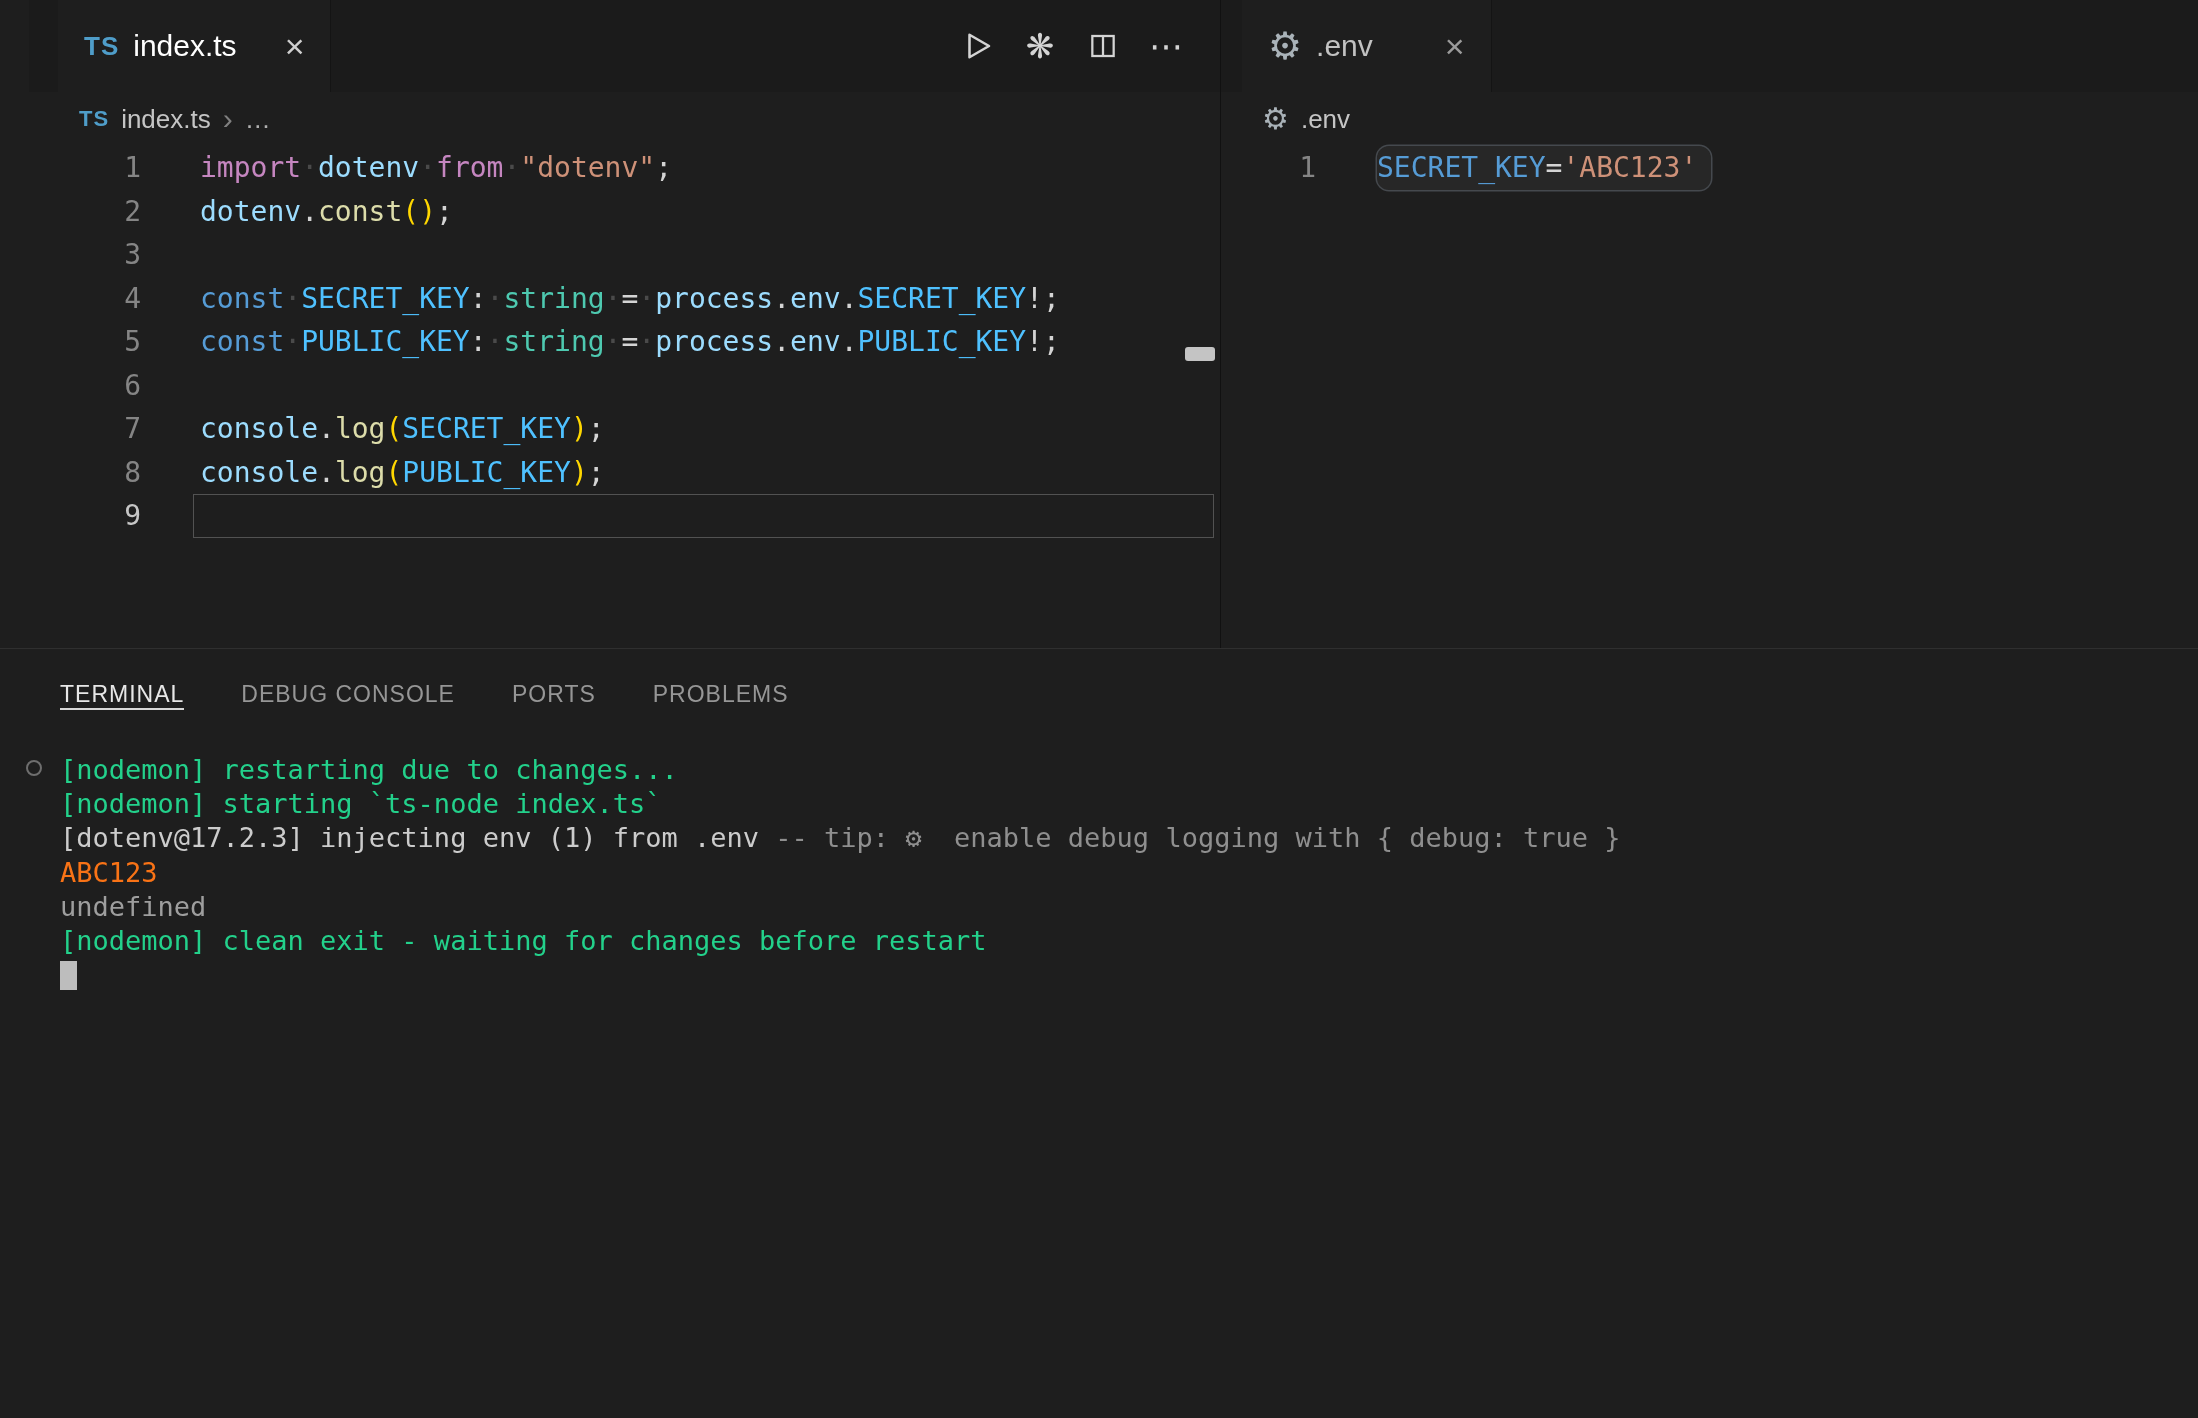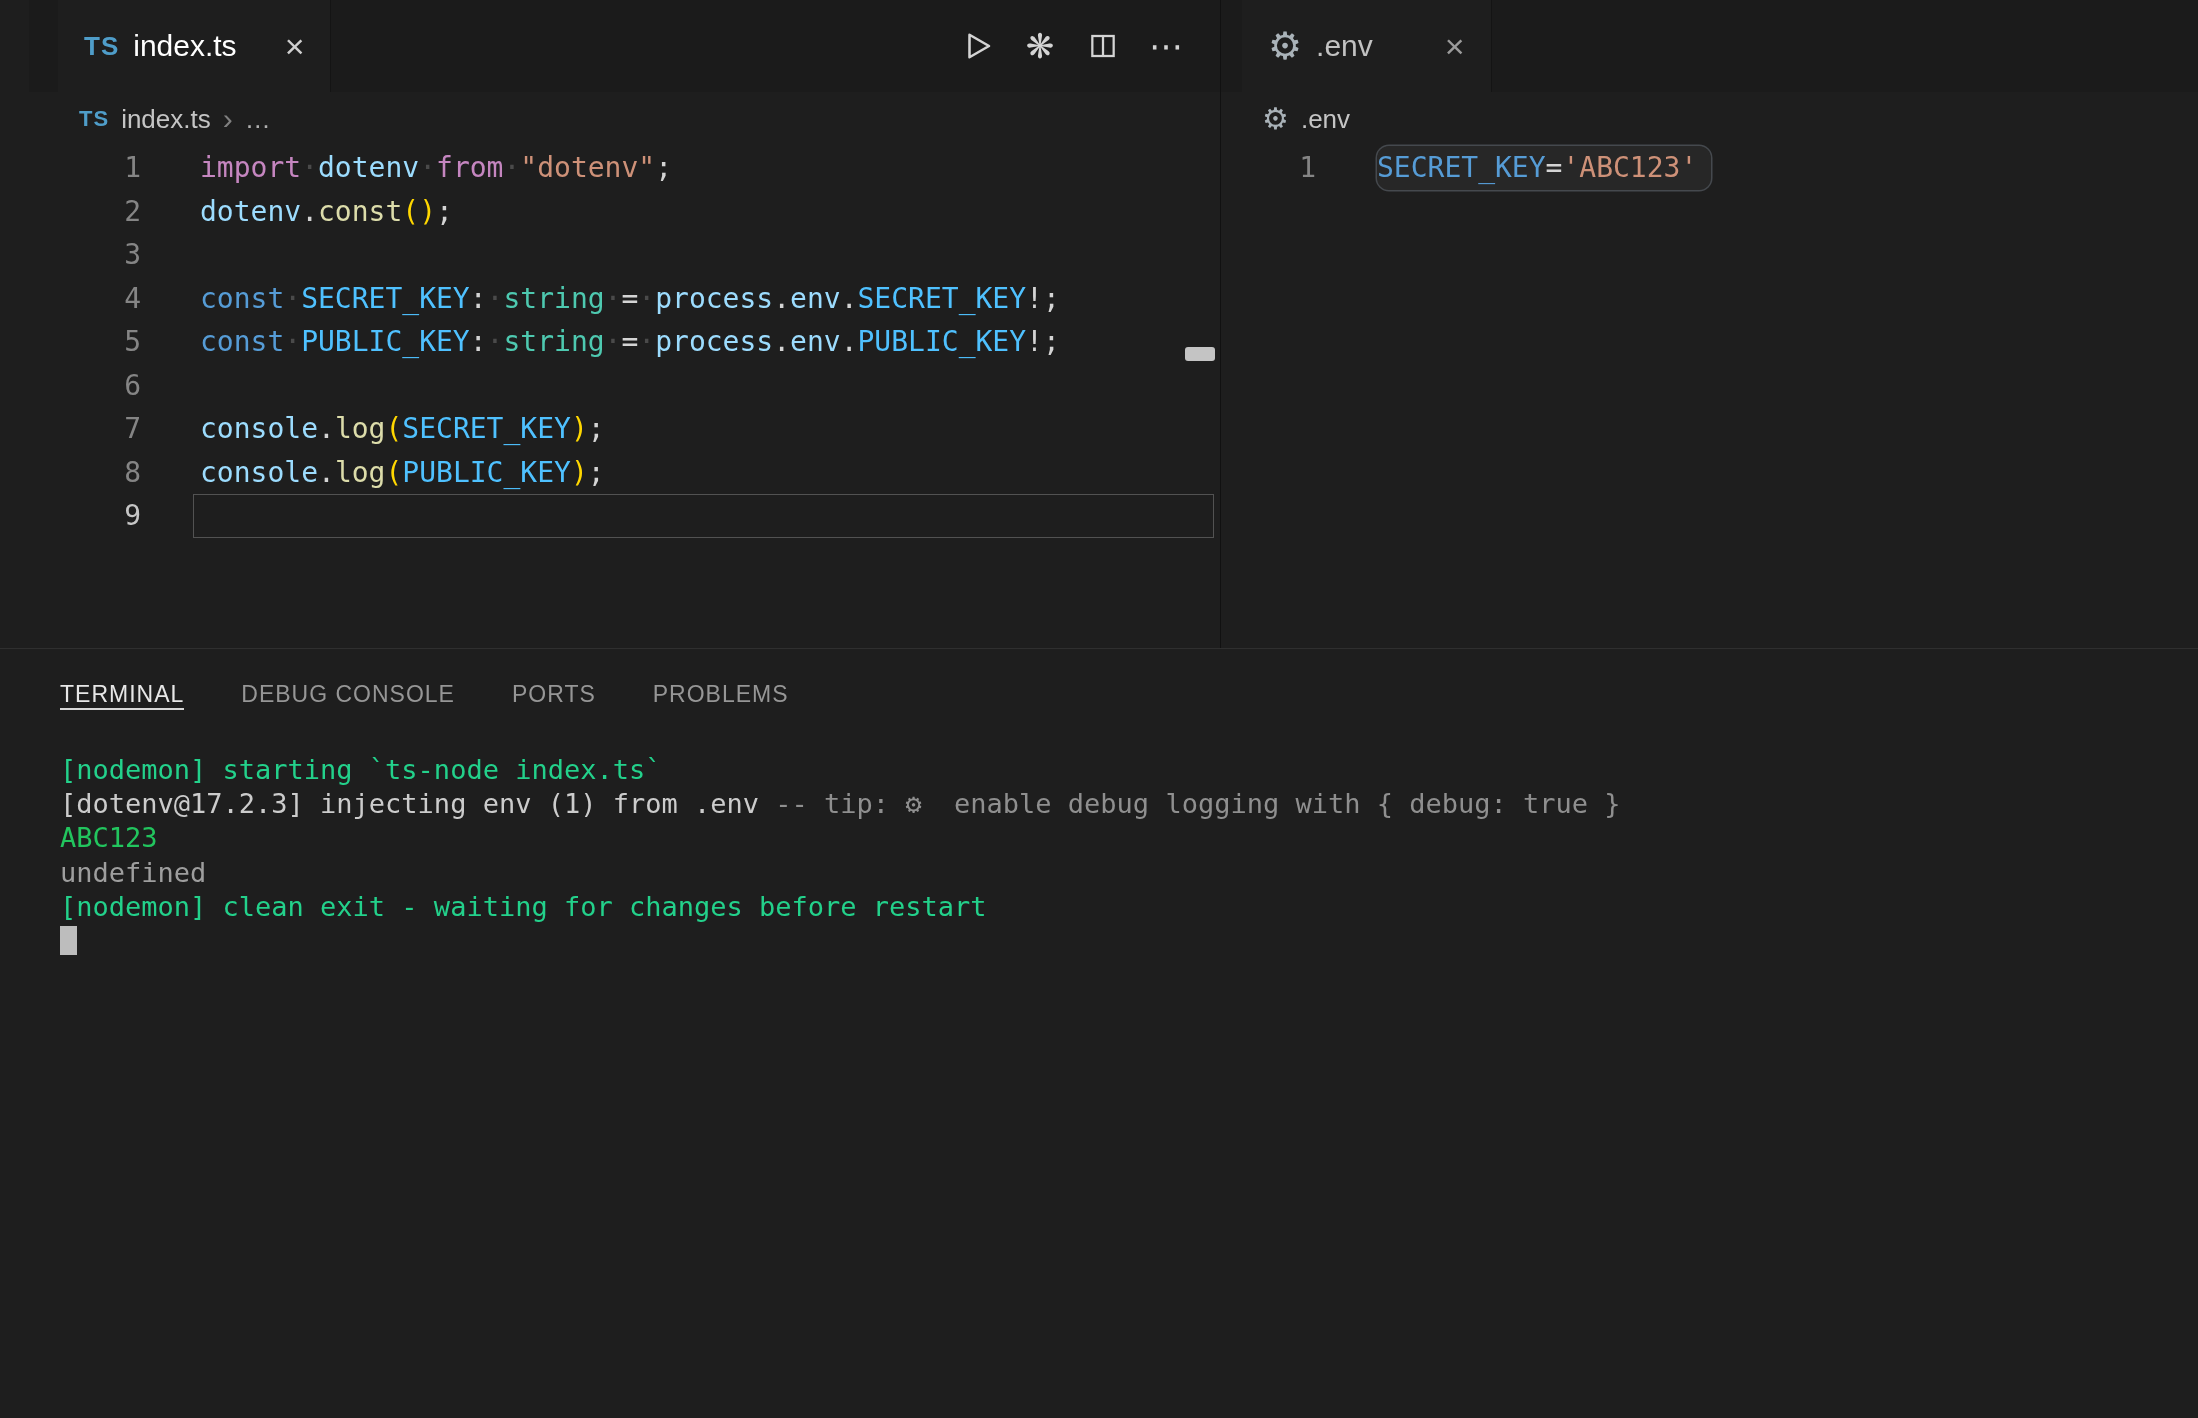--- a/index.html
+++ b/index.html
@@ -171,22 +171,23 @@
   </div>
 
   <div class="panel">
     <div class="panel-tabs">
       <div class="panel-tab active">TERMINAL</div>
       <div class="panel-tab">DEBUG CONSOLE</div>
       <div class="panel-tab">PORTS</div>
       <div class="panel-tab">PROBLEMS</div>
     </div>
     <div class="terminal" id="terminal">
+        <div class="term-line"><span class="term-marker"></span><span style="color: rgb(35, 209, 139);">[nodemon] restarting due to changes...</span></div>
         <div class="term-line"><span style="color: rgb(35, 209, 139);">[nodemon] starting `ts-node index.ts`</span></div>
         <div class="term-line"><span style="color: rgb(204, 204, 204);">[dotenv@17.2.3] injecting env (1) from .env </span><span style="color: rgb(143, 143, 143);">-- tip: ⚙  enable debug logging with { debug: true }</span></div>
-        <div class="term-line"><span style="color: #22c55e;">ABC123</span></div>
+        <div class="term-line"><span style="color: #f97316;">ABC123</span></div>
         <div class="term-line"><span style="color: rgb(158, 158, 158);">undefined</span></div>
         <div class="term-line"><span style="color: rgb(35, 209, 139);">[nodemon] clean exit - waiting for changes before restart</span></div>
         <div class="term-line"><span class="term-cursor"></span></div>
       </div>
   </div>
 
 </div>
 
 </body></html>

